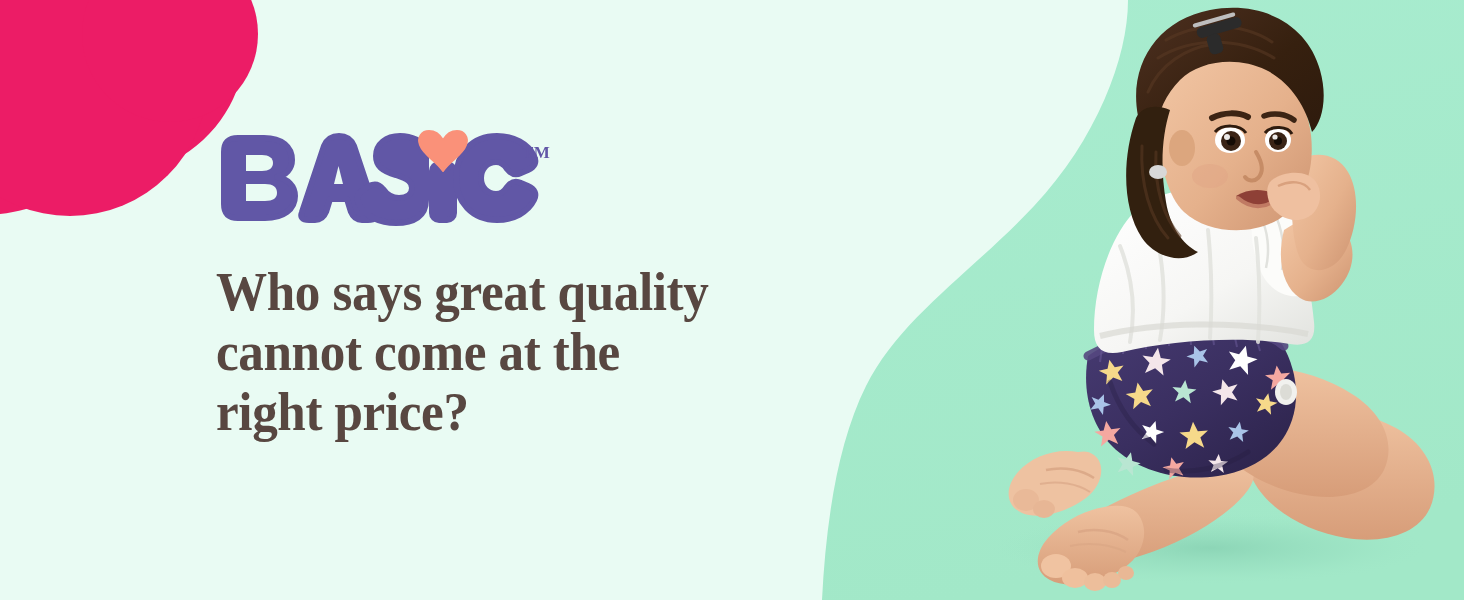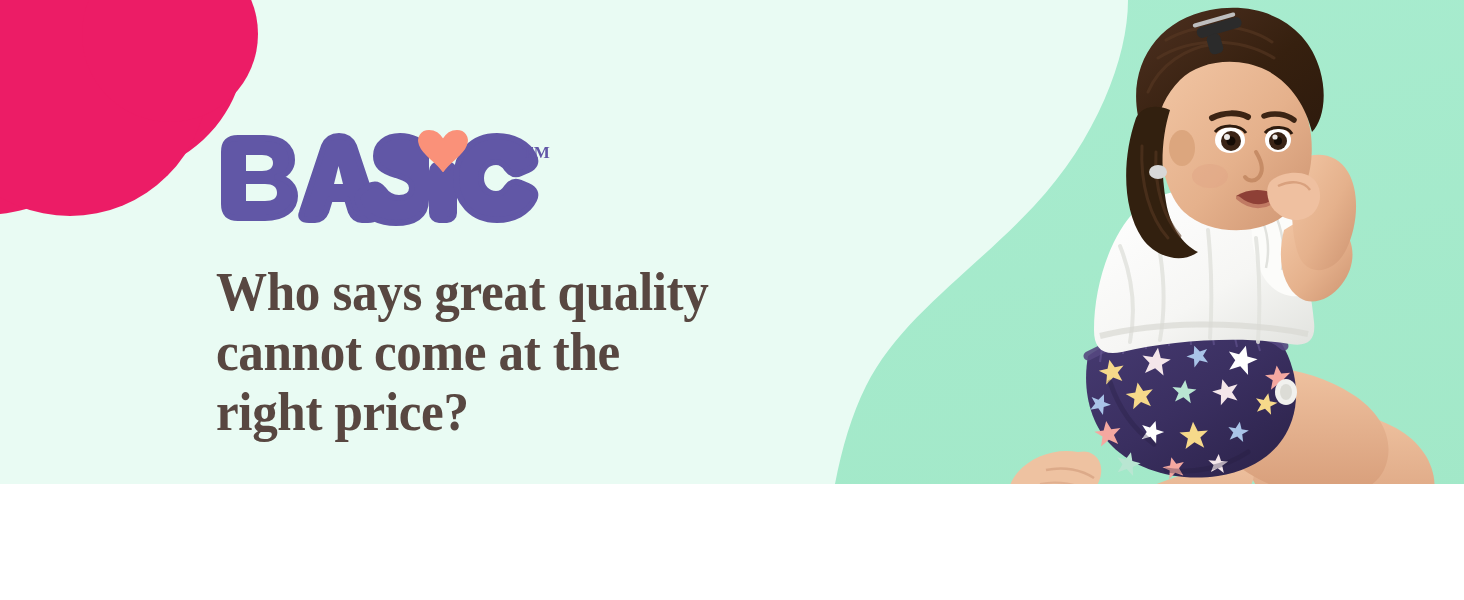--- a/index.html
+++ b/index.html
@@ -2,21 +2,21 @@
 <html><head>
 <meta charset="utf-8">
 <title>BASIC Banner</title>
 <style>
   * { margin:0; padding:0; box-sizing:border-box; }
   html, body {
     width:1464px; height:600px; overflow:hidden;
     font-family:"Liberation Sans", sans-serif;
   }
   #banner {
-    position:relative; width:1464px; height:484px;
+    position:relative; width:1464px; height:600px;
     background:#f9a8d4; overflow:hidden;
   }
   .layer { position:absolute; top:0; left:0; width:1464px; height:600px; }
   svg.layer { display:block; }
 
   
   #logo-block {
     position:absolute; left:216px; top:128px;
     width:330px; height:96px; z-index:6;
   }

